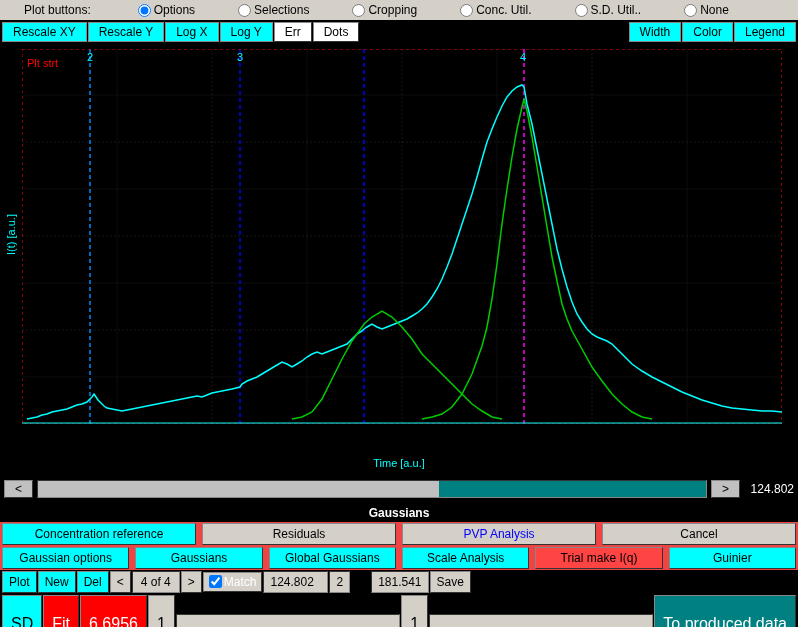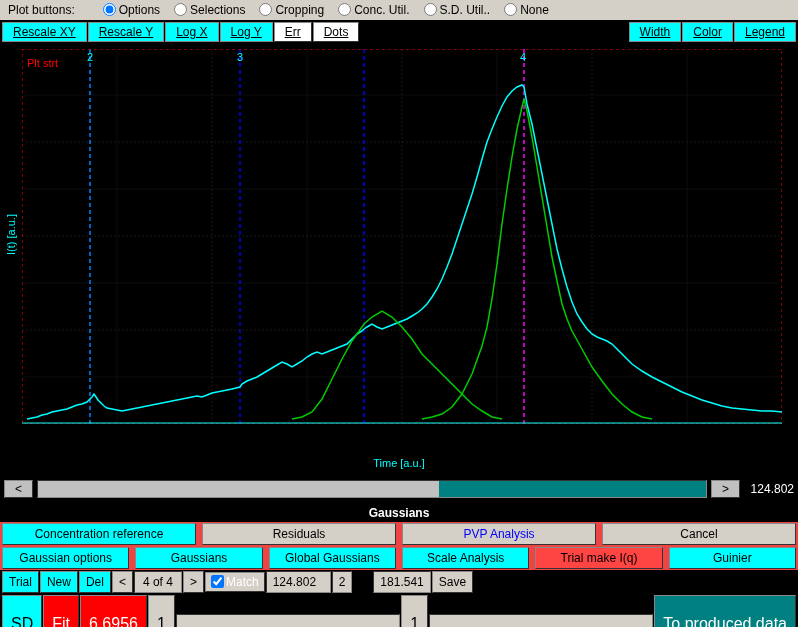--- a/index.html
+++ b/index.html
@@ -1,24 +1,24 @@
 <!DOCTYPE html>
 <html><head>
   <meta charset="utf-8">
   <style>
     * { box-sizing: border-box; margin: 0; padding: 0; }
     body { background: #000; font-family: Arial, sans-serif; font-size: 12px; width: 798px; height: 627px; overflow: hidden; }
 
-    .top-bar { background: #d4d0c8; padding: 3px 8px; display: flex; align-items: center; gap: 28px; }
+    .top-bar { background: #d4d0c8; padding: 3px 24px; display: flex; align-items: center; gap: 18px; }
     .top-bar-label { font-size: 12px; color: #000; }
     .radio-group { display: flex; align-items: center; gap: 14px; }
-    .radio-item { display: flex; align-items: flex-start; gap: 3px; font-size: 12px; color: #000; }
+    .radio-item { display: flex; align-items: center; gap: 3px; font-size: 12px; color: #000; margin-left: 29px; }
     .radio-item input { margin: 0; }
 
-    .button-row { display: flex; background: #000; gap: 1px; padding: 2px 2px; text-decoration: underline; }
+    .button-row { display: flex; background: #000; gap: 1px; padding: 2px 2px; }
     .btn { padding: 2px 10px; font-size: 12px; border: 1px solid #888; cursor: pointer; white-space: nowrap; }
     .btn-cyan { background: #00ffff; color: #000; border: 1px solid #888; }
     .btn-white { background: #fff; color: #000; border: 1px outset #888; }
 
     .chart-area { background: #000; position: relative; width: 798px; height: 430px; }
 
     .scrollbar-row { background: #000; display: flex; align-items: center; padding: 4px 4px; gap: 4px; height: 30px; }
     .scroll-btn { background: #c0c0c0; border: 1px outset #888; padding: 1px 10px; font-size: 12px; cursor: pointer; }
     .scroll-track { flex: 1; background: #c0c0c0; height: 18px; border: 1px inset #888; position: relative; }
     .scroll-thumb { position: absolute; right: 0; top: 0; bottom: 0; width: 40%; background: #008080; }
@@ -198,21 +198,21 @@
 <div class="action-row">
   <button class="action-btn act-cyan">Gaussian options</button>
   <button class="action-btn act-cyan">Gaussians</button>
   <button class="action-btn act-cyan">Global Gaussians</button>
   <button class="action-btn act-cyan">Scale Analysis</button>
   <button class="action-btn" style="background:#ff4444; color:#000;">Trial make I(q)</button>
   <button class="action-btn act-cyan">Guinier</button>
 </div>
 
 <div style="display:flex; background:#000; gap:1px; padding:1px 2px; align-items:center;">
-  <button class="bot-btn bot-cyan">Trial</button>
+  <button class="bot-btn bot-cyan">Plot</button>
   <button class="bot-btn bot-cyan">New</button>
   <button class="bot-btn bot-cyan">Del</button>
   <button class="bot-btn bot-white">&lt;</button>
   <span style="background:#d4d0c8; border:1px inset #888; padding:3px 8px; font-size:12px; color:#000;">4 of 4</span>
   <button class="bot-btn bot-white">&gt;</button>
   <label style="display:flex; align-items:flex-start; gap:2px; color:#fff; font-size:12px; background:#d4d0c8; border:1px outset #888; padding:2px 5px;">
     <input type="checkbox" checked="" style="">
     <span>Match</span>
   </label>
   <span style="background:#d4d0c8; border:1px inset #888; padding:3px 6px; font-size:12px; color:#000; min-width:65px;">124.802</span>

